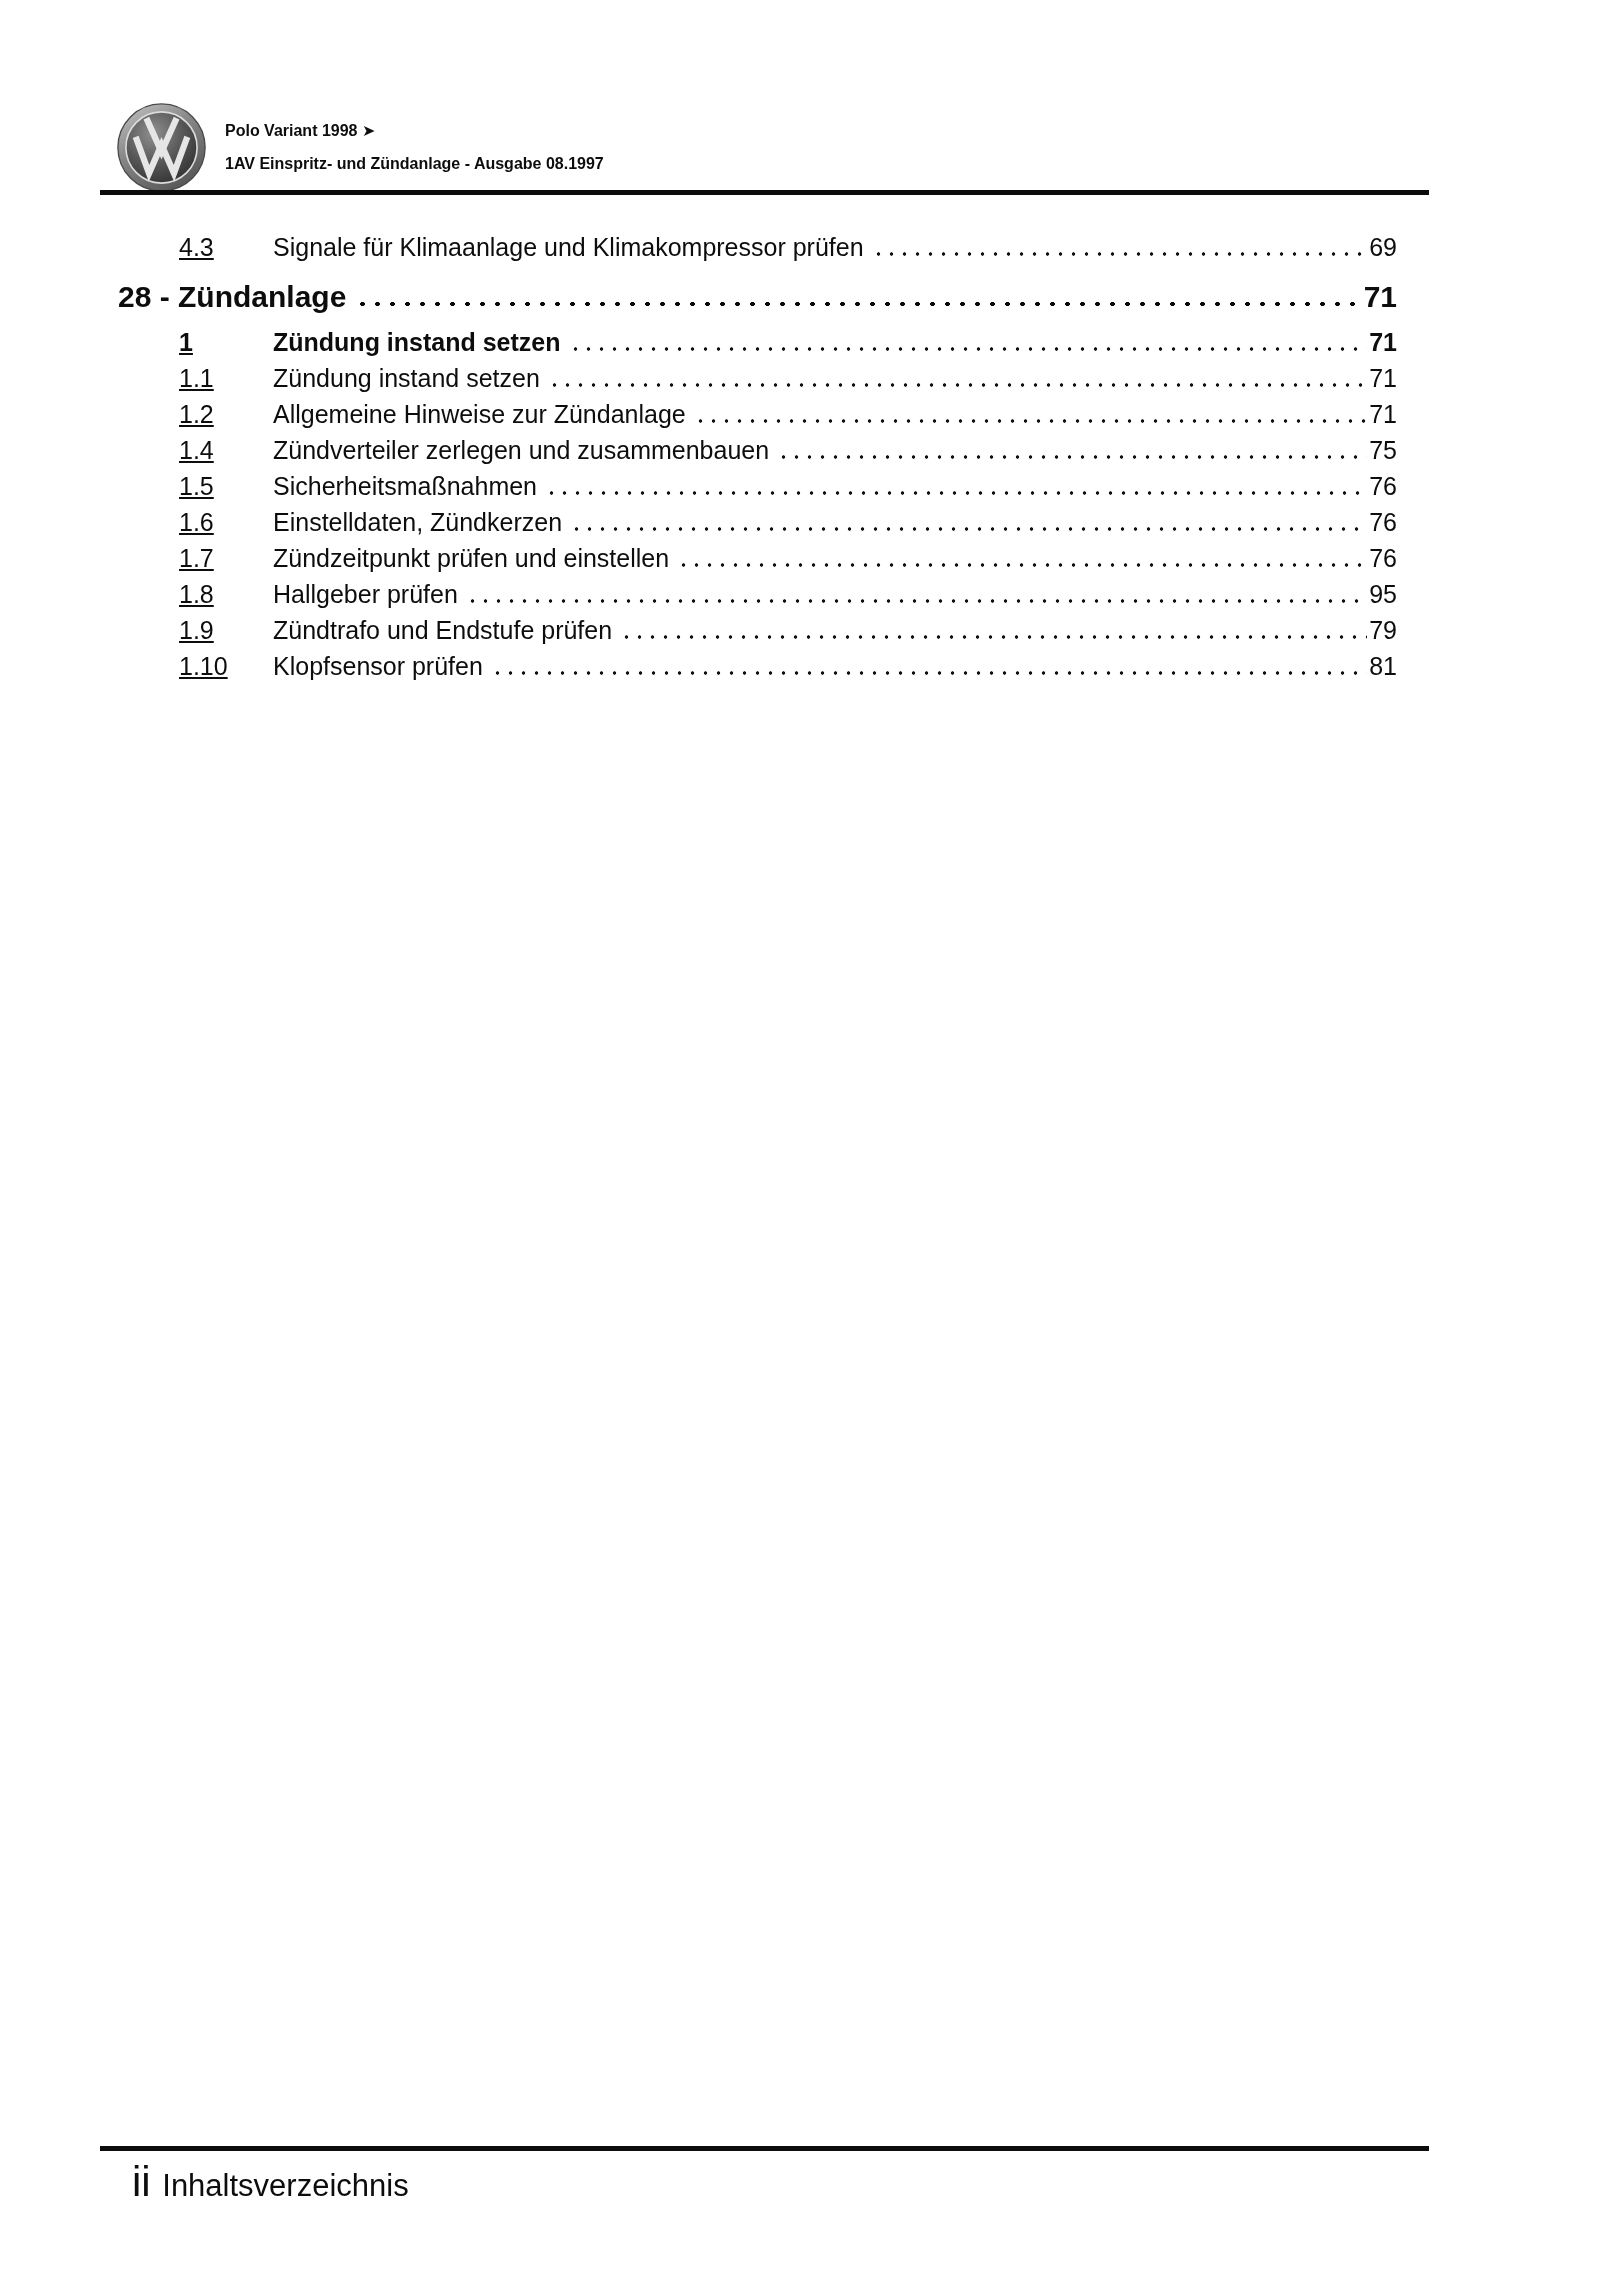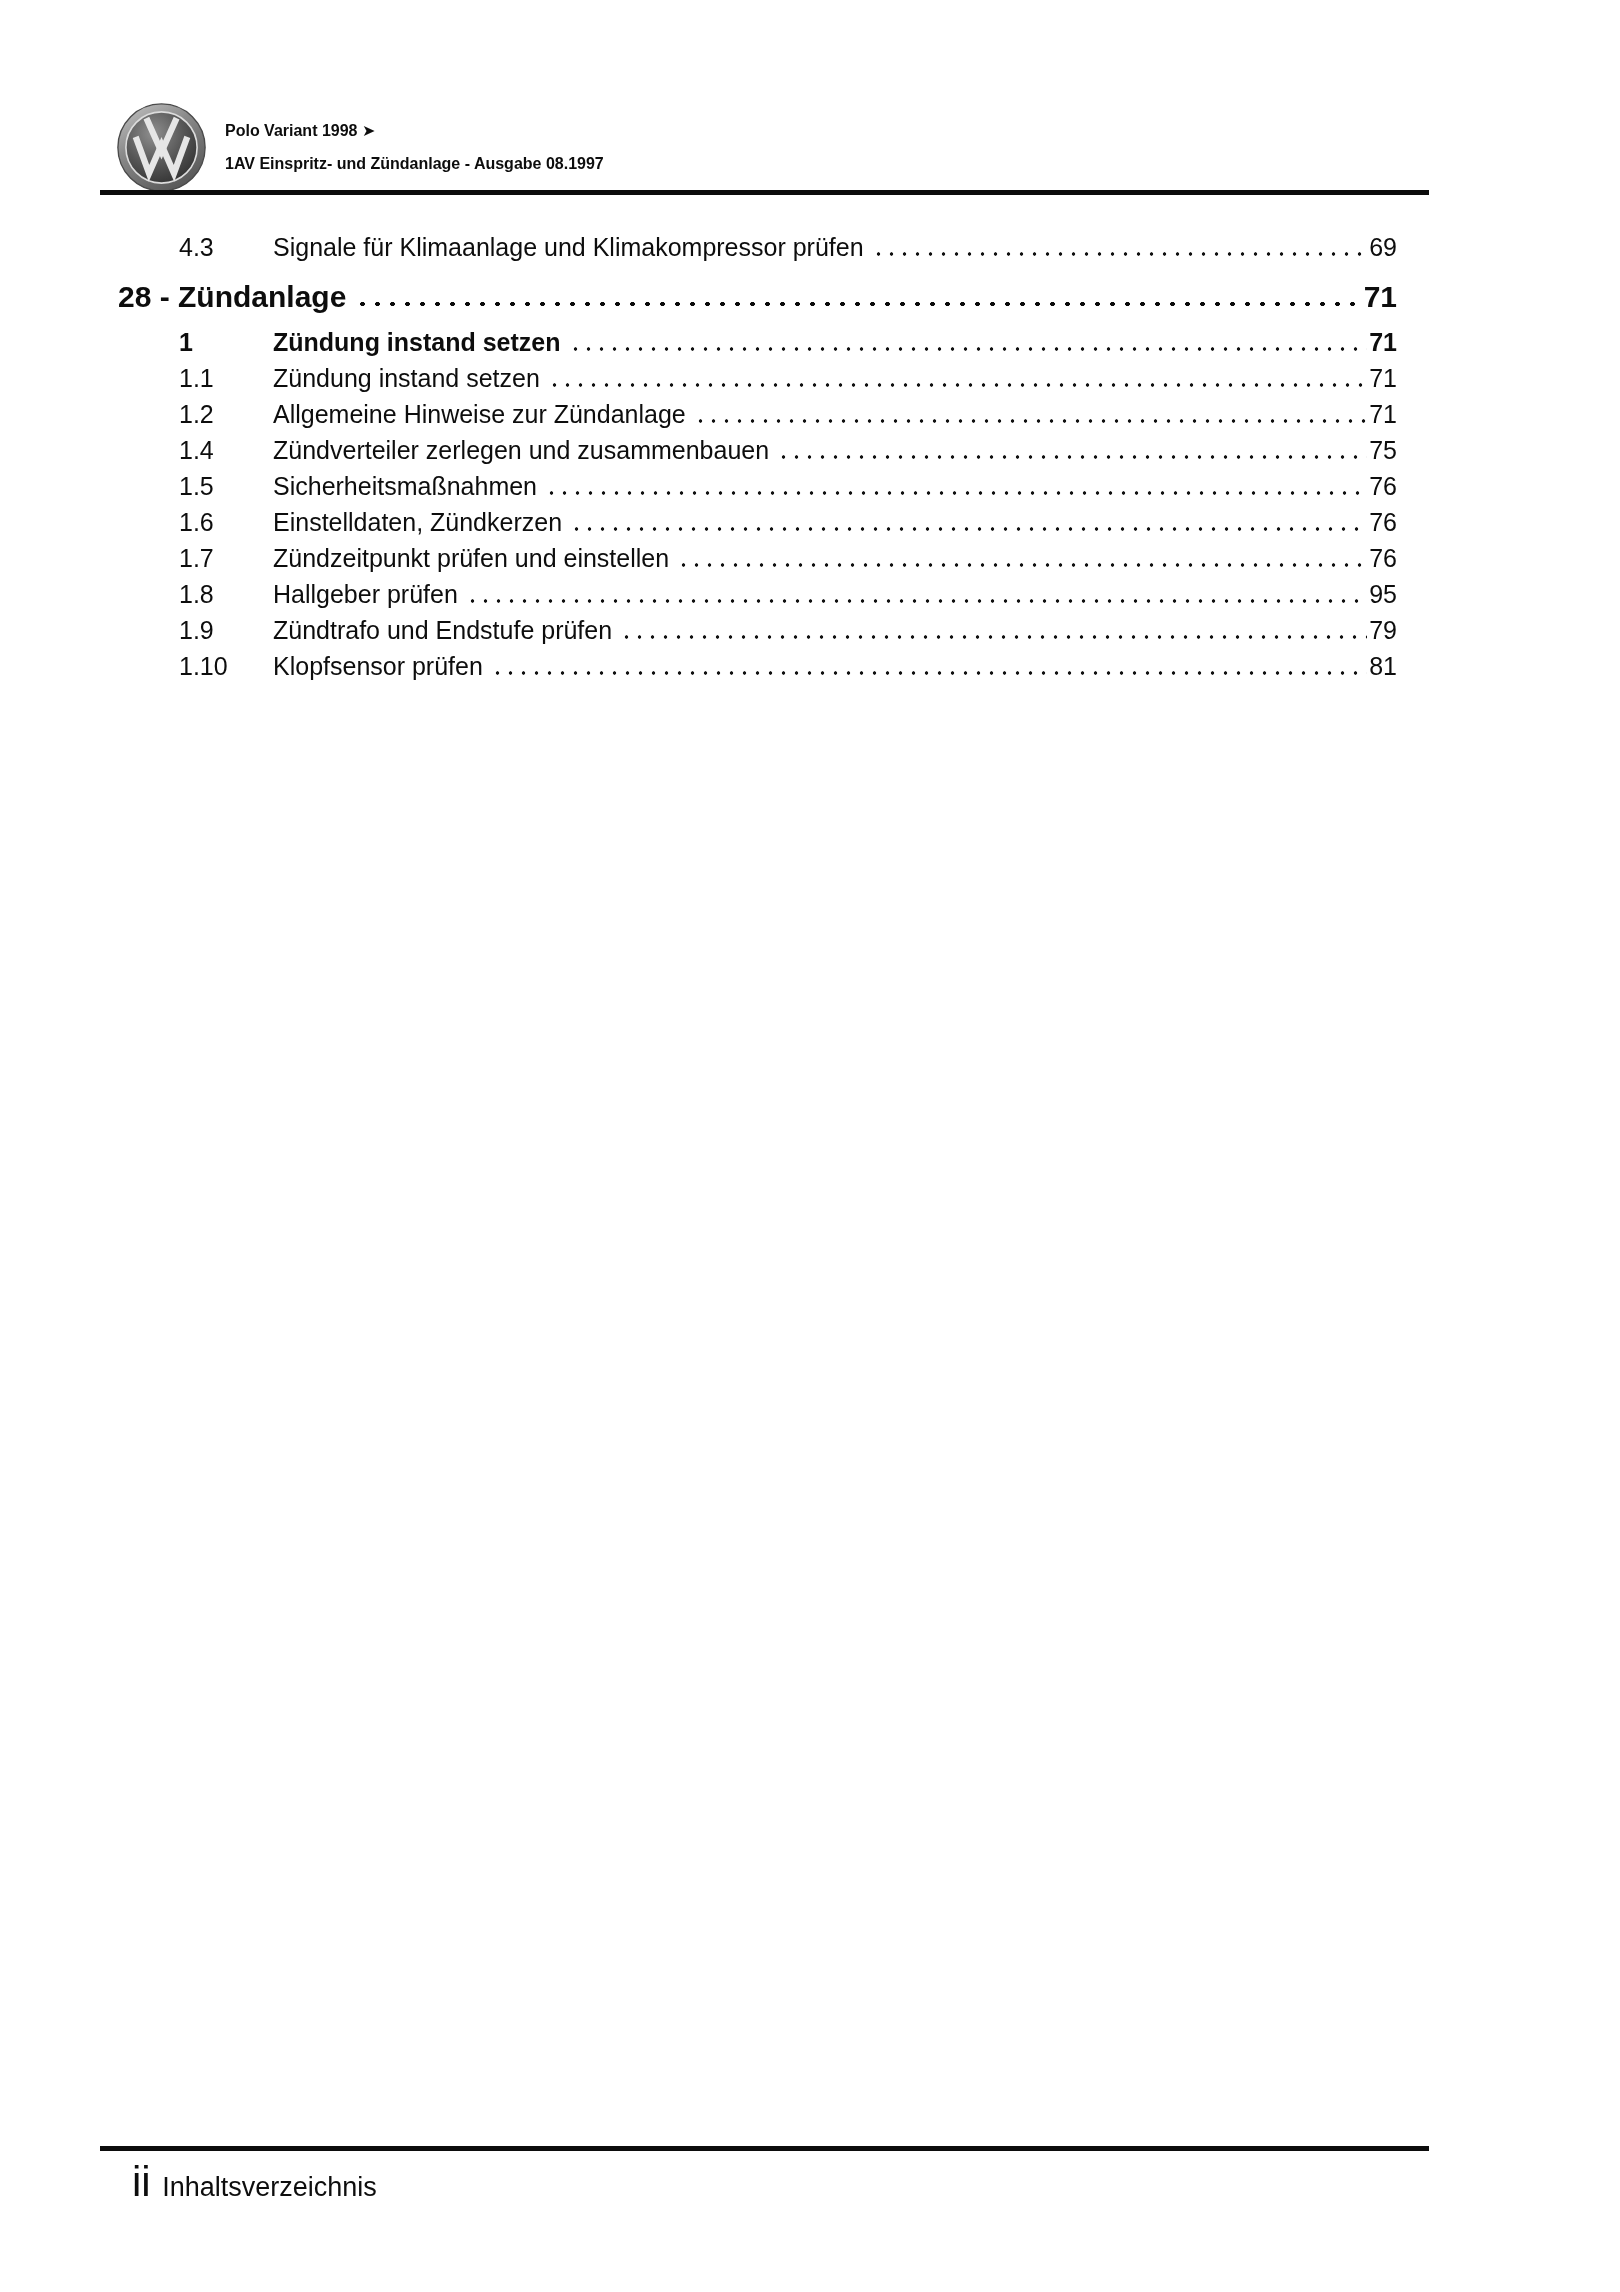--- a/index.html
+++ b/index.html
@@ -34,21 +34,21 @@
     position: absolute; left: 118px; top: 229px; width: 1279px;
   }
   .toc-row {
     display: flex; align-items: baseline;
     height: 36px; line-height: 36px;
     font-size: 25px;
     white-space: nowrap;
   }
   .toc-row.bold { font-weight: bold; }
   .toc-row .num {
-    flex: 0 0 auto; width: 94px; margin-left: 61px;
+    flex: 0 0 auto; width: 94px; margin-left: 61px; text-decoration: underline;
   }
   .toc-row .title { flex: 0 0 auto; }
   .leader {
     flex: 1 1 auto; min-width: 21.5px;
     height: 4.5px; margin: 0 1.8px 0 8px;
     background-image: radial-gradient(circle, #101010 1.6px, rgba(0,0,0,0) 2.1px);
     background-size: 13px 4.5px;
     background-repeat: repeat-x;
     background-position: left bottom;
   }
@@ -66,21 +66,21 @@
     background-image: radial-gradient(circle, #0a0a0a 2.1px, rgba(0,0,0,0) 2.6px);
     background-size: 15px 6.3px;
   }
 
   
   .footer {
     position: absolute; left: 132px; top: 2160px;
     display: flex; align-items: baseline;
   }
   .footer-page { font-size: 42px; line-height: 1.05; }
-  .footer-label { font-size: 27px; margin-left: 11.6px; text-align: right; }
+  .footer-label { font-size: 31px; margin-left: 11.6px; text-align: right; }
 </style>
 </head>
 <body>
 
 <div class="logo">
   <svg viewBox="0 0 100 100" width="89" height="93">
     <defs>
       <radialGradient id="vwDisc" cx="38%" cy="30%" r="80%">
         <stop offset="0%" stop-color="#8f8f8f"></stop>
         <stop offset="55%" stop-color="#555555"></stop>

